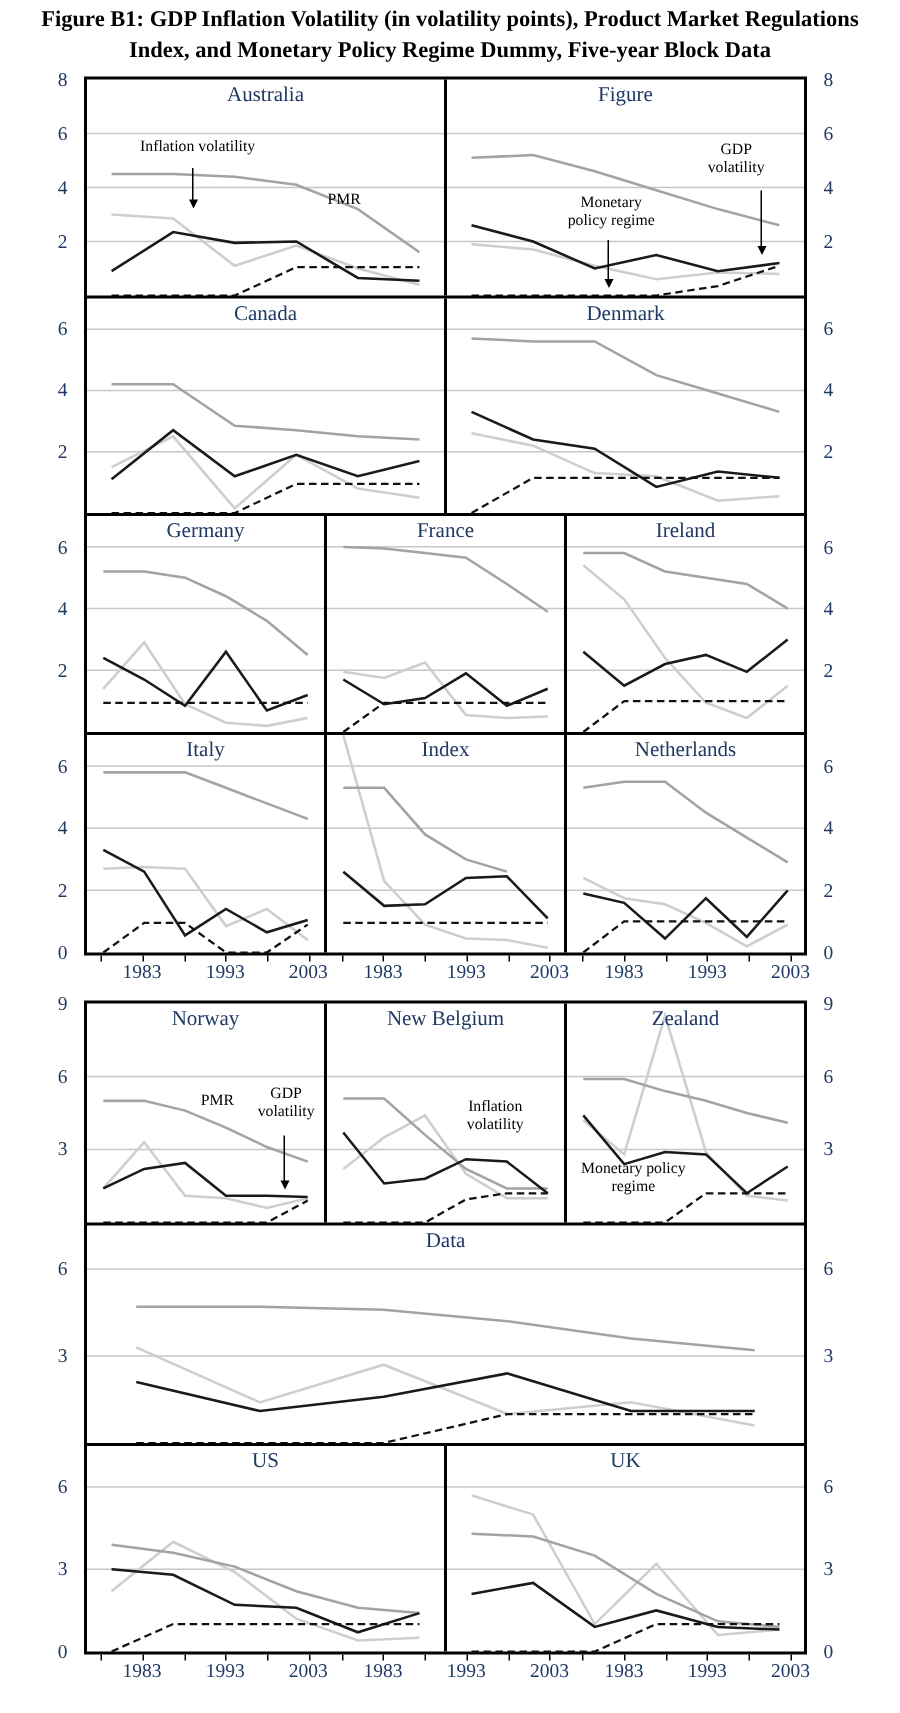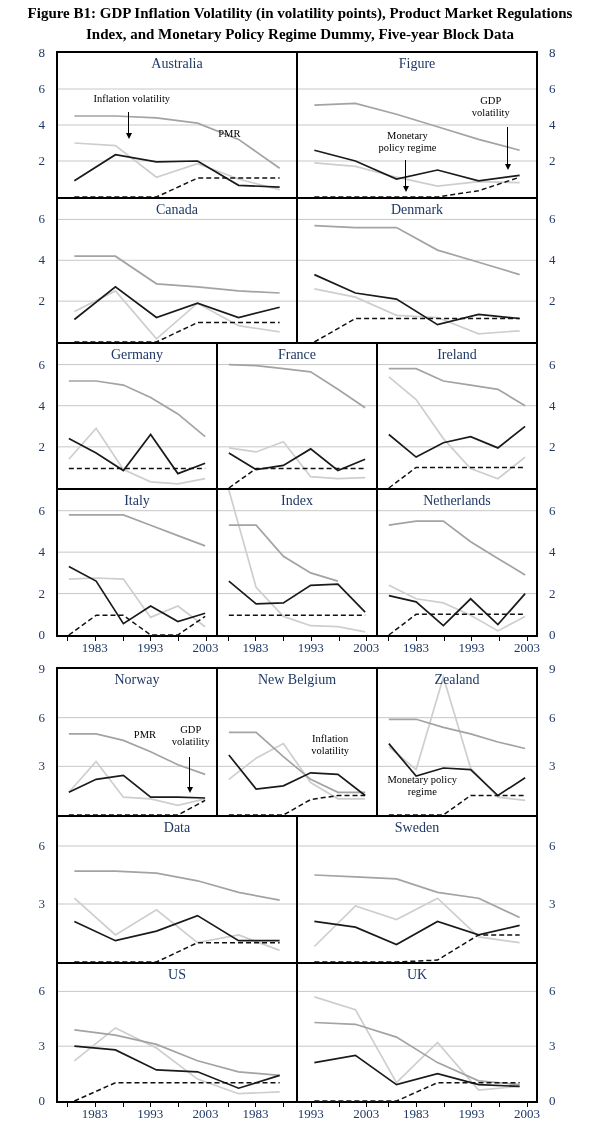--- a/index.html
+++ b/index.html
@@ -340,31 +340,20 @@
                 <svg viewBox="0 0 160 145" preserveAspectRatio="none">
                   <line x1="0" y1="87" x2="160" y2="87" class="gridline" vector-effect="non-scaling-stroke"></line>
                   <line x1="0" y1="28.999999999999993" x2="160" y2="28.999999999999993" class="gridline" vector-effect="non-scaling-stroke"></line>
                   <polyline points="11.0,81.2 38.6,117.9 66.2,92.8 93.8,125.7 121.4,117.9 149.0,133.4" class="ln ln-infl" vector-effect="non-scaling-stroke"></polyline>
                   <polyline points="11.0,54.1 38.6,54.1 66.2,56.1 93.8,63.8 121.4,75.4 149.0,83.1" class="ln ln-pmr" vector-effect="non-scaling-stroke"></polyline>
                   <polyline points="11.0,104.4 38.6,123.7 66.2,114.1 93.8,98.6 121.4,123.7 149.0,123.7" class="ln ln-gdp" vector-effect="non-scaling-stroke"></polyline>
                   <polyline points="11.0,145.0 38.6,145.0 66.2,145.0 93.8,125.7 121.4,125.7 149.0,125.7" class="ln ln-mpr" vector-effect="non-scaling-stroke"></polyline>
                 </svg>
                 <div class="country">Data</div>
               </div>
-              <div class="panel">
-                <svg viewBox="0 0 160 145" preserveAspectRatio="none">
-                  <line x1="0" y1="87" x2="160" y2="87" class="gridline" vector-effect="non-scaling-stroke"></line>
-                  <line x1="0" y1="28.999999999999993" x2="160" y2="28.999999999999993" class="gridline" vector-effect="non-scaling-stroke"></line>
-                  <polyline points="11.0,129.5 38.6,88.9 66.2,102.5 93.8,81.2 121.4,119.9 149.0,125.7" class="ln ln-infl" vector-effect="non-scaling-stroke"></polyline>
-                  <polyline points="11.0,58.0 38.6,59.9 66.2,61.9 93.8,75.4 121.4,81.2 149.0,100.5" class="ln ln-pmr" vector-effect="non-scaling-stroke"></polyline>
-                  <polyline points="11.0,104.4 38.6,110.2 66.2,127.6 93.8,104.4 121.4,117.9 149.0,108.3" class="ln ln-gdp" vector-effect="non-scaling-stroke"></polyline>
-                  <polyline points="11.0,145.0 38.6,145.0 66.2,145.0 93.8,143.1 121.4,117.9 149.0,117.9" class="ln ln-mpr" vector-effect="non-scaling-stroke"></polyline>
-                </svg>
-                <div class="country">Sweden</div>
-              </div>
             </div>
           </div>
           <div class="row-wrap" style="height: 137px;">
             <div class="ylabels left">
               <span class="ytick" style="top: 27.4px;">6</span>
               <span class="ytick" style="top: 82.2px;">3</span>
               <span class="ytick" style="top: 137px;">0</span>
             </div>
             <div class="ylabels right">
               <span class="ytick" style="top: 27.4px;">6</span>

